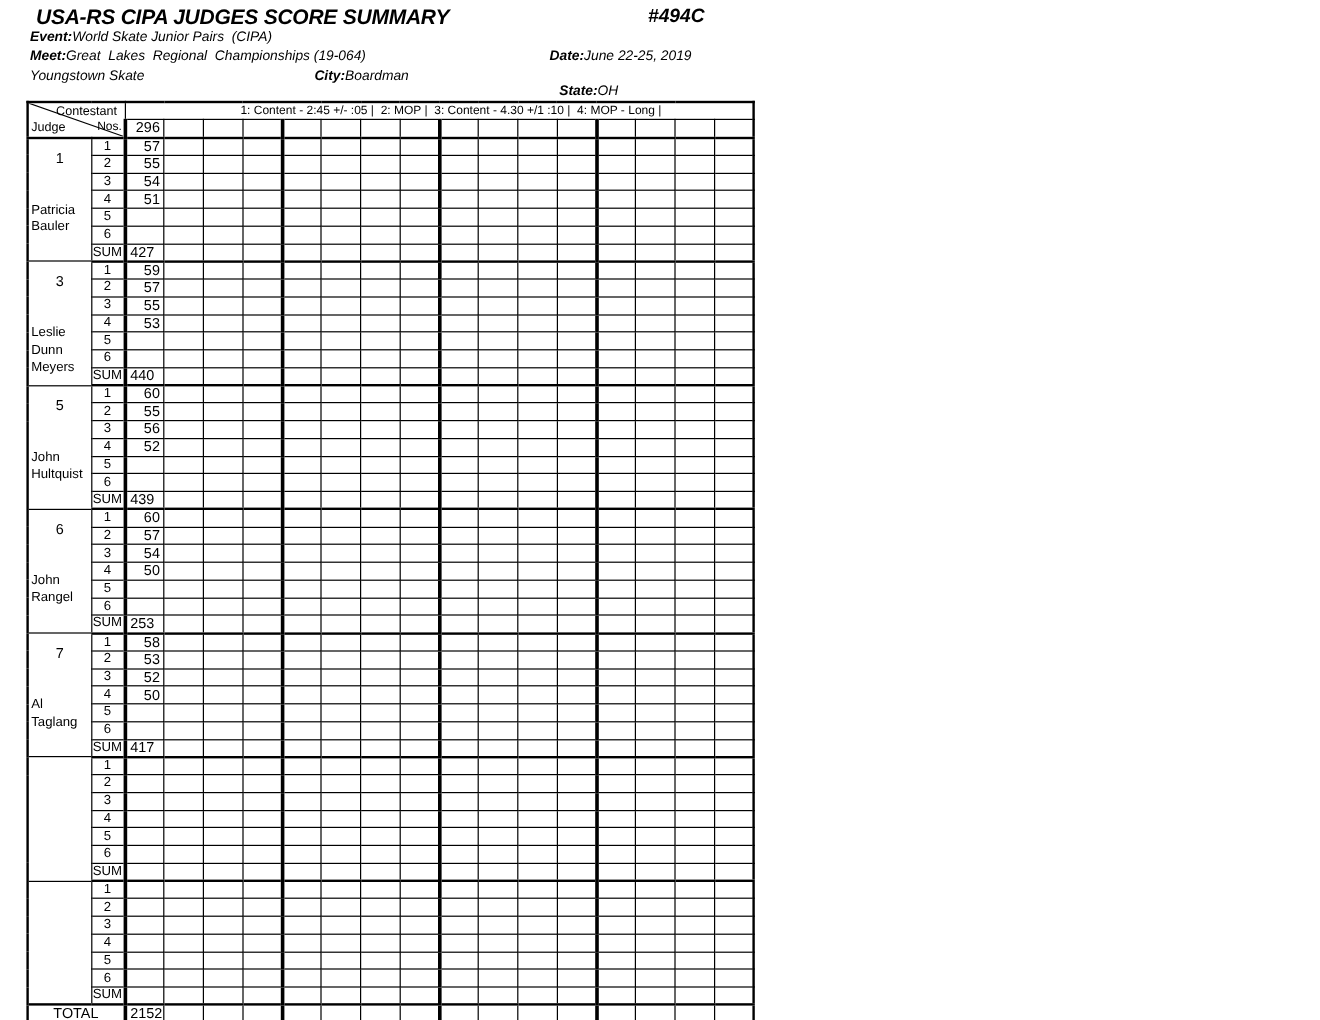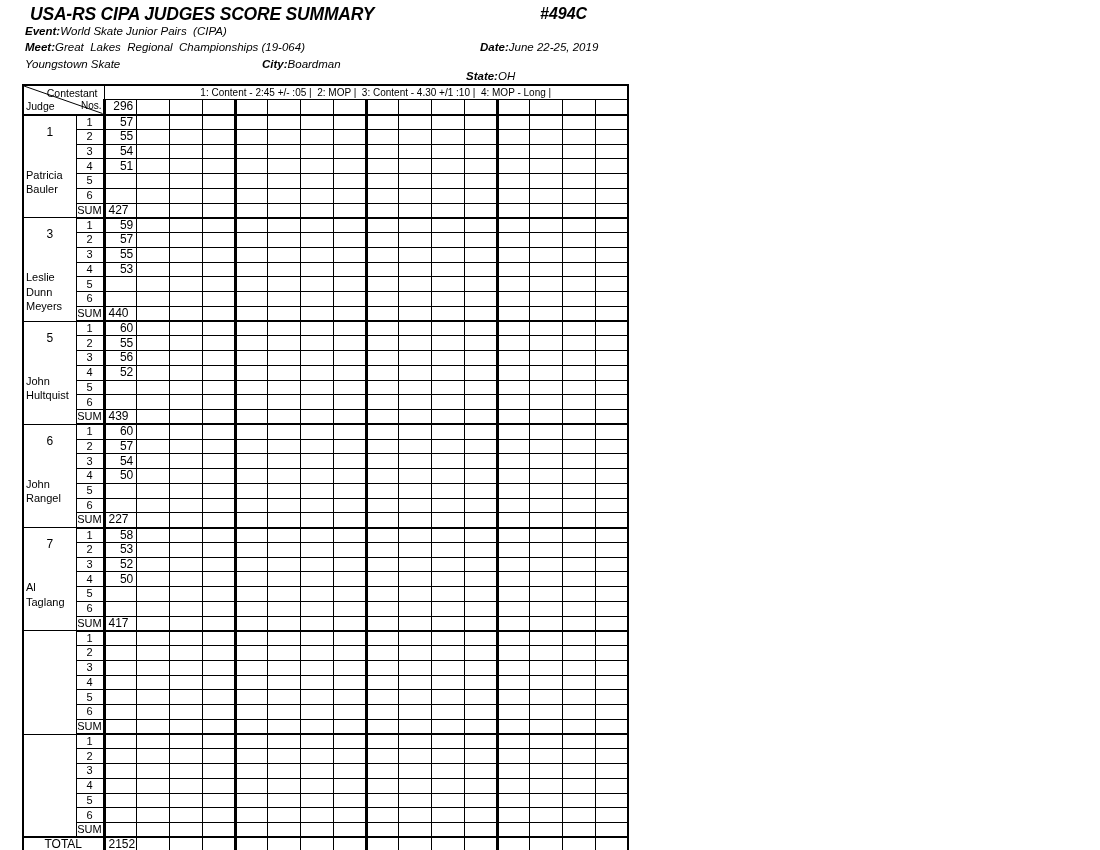--- a/index.html
+++ b/index.html
@@ -7,21 +7,21 @@
     width:1100px;height:850px;background:#fff;color:#000;
     font-family:"Liberation Sans", sans-serif;
     position:relative;overflow:hidden;
   }
   .abs{position:absolute;white-space:pre;font-style:italic;}
   .title{left:30px;top:4px;font-size:17.5px;font-weight:bold;letter-spacing:-0.2px;}
   .docnum{left:540px;top:5px;font-size:16px;font-weight:bold;}
   .line{font-size:11.5px;}
   .l-event{left:25px;top:25px;}
   .l-meet{left:25px;top:41px;}
-  .l-date{left:480px;top:41px;text-align:center;}
+  .l-date{left:458px;top:41px;text-align:center;}
   .l-venue{left:25px;top:58px;}
   .l-city{left:262px;top:58px;}
   .l-state{left:466px;top:70px;text-align:center;}
   .lbl{font-weight:bold;}
 
   table{
     position:absolute;left:22px;top:84px;
     border-collapse:collapse;table-layout:fixed;
     border:2px solid #000;
   }
@@ -638,21 +638,21 @@
         <td class="num"></td>
         <td class="num"></td>
         <td class="num"></td>
         <td class="num gl"></td>
         <td class="num"></td>
         <td class="num"></td>
         <td class="num"></td>
       </tr>
       <tr class="r send">
         <td class="rlabel">SUM</td>
-        <td class="num gl sumval">227</td>
+        <td class="num gl sumval">253</td>
         <td class="num sumval"></td>
         <td class="num sumval"></td>
         <td class="num sumval"></td>
         <td class="num gl sumval"></td>
         <td class="num sumval"></td>
         <td class="num sumval"></td>
         <td class="num sumval"></td>
         <td class="num gl sumval"></td>
         <td class="num sumval"></td>
         <td class="num sumval"></td>

